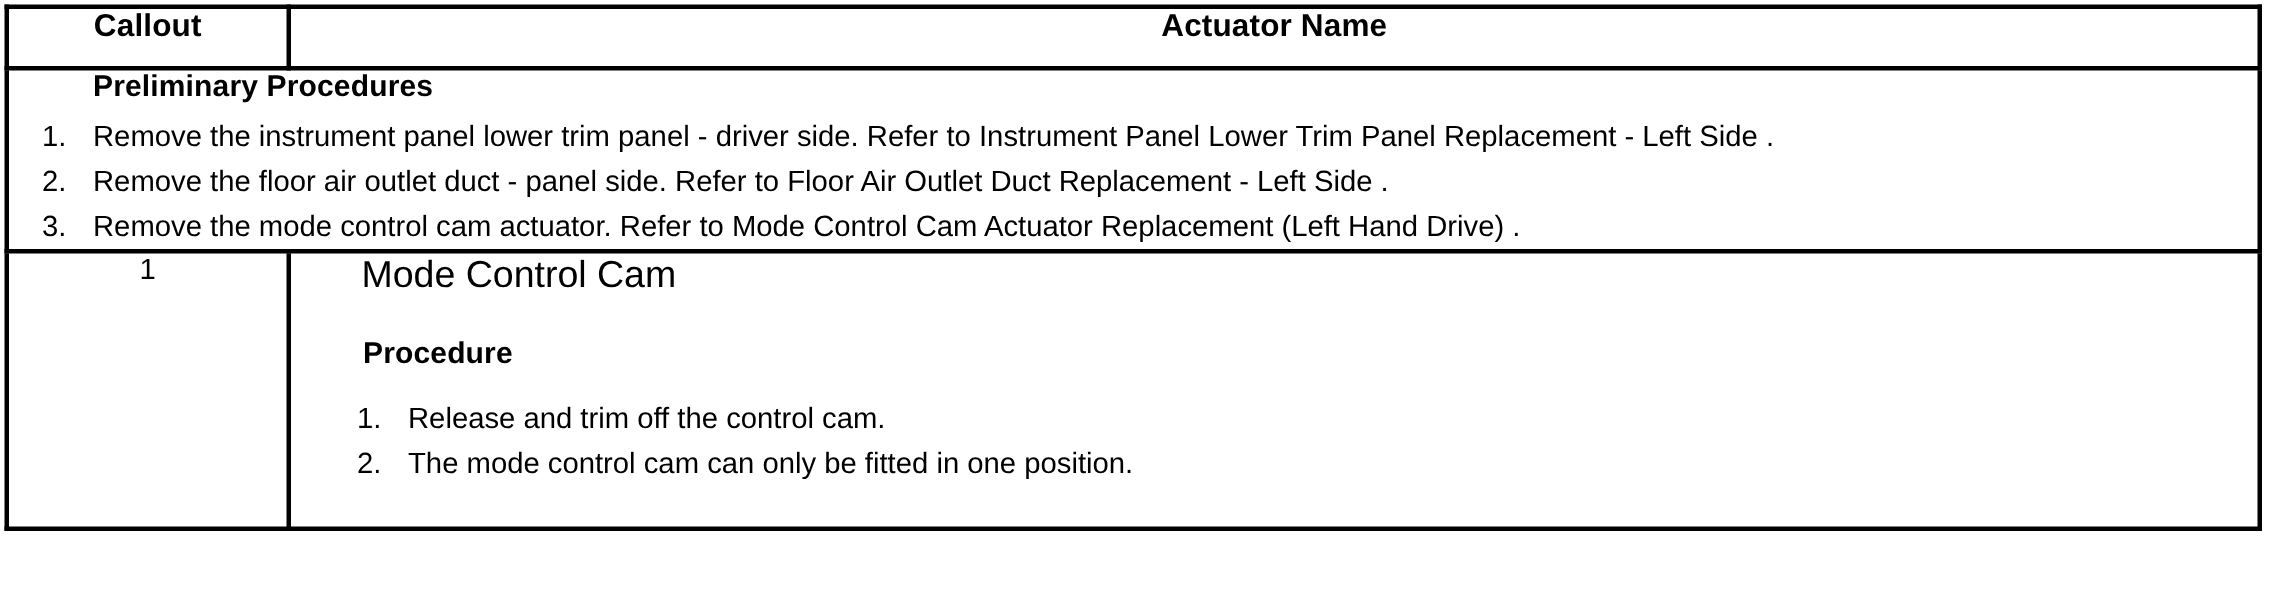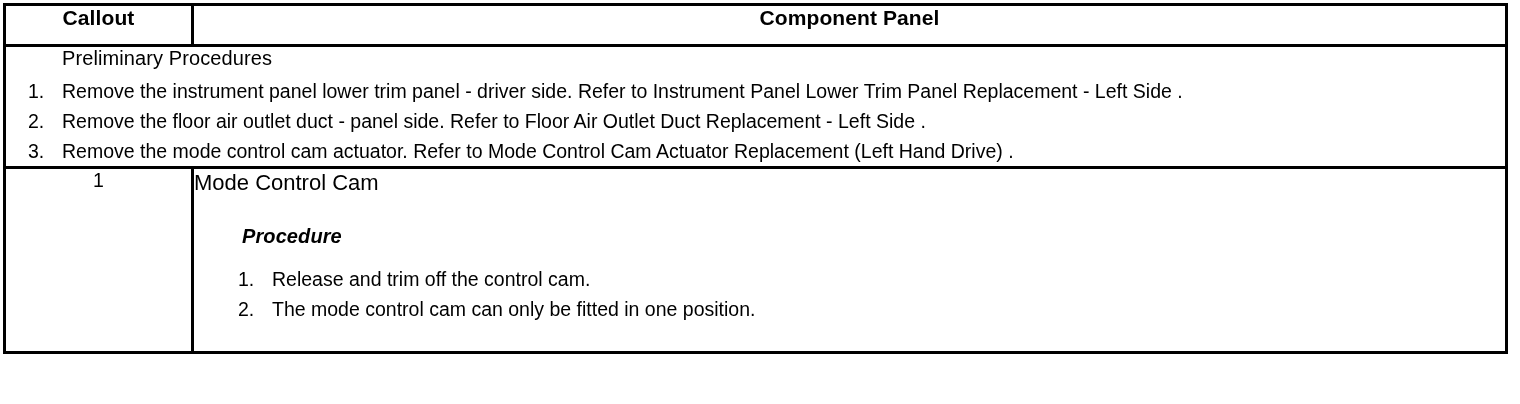--- a/index.html
+++ b/index.html
@@ -58,21 +58,21 @@
     vertical-align: middle;
     padding: 2px 4px 4px 4px;
   }
 
   
   .prelim-cell {
     padding: 14px 10px 10px 10px;
   }
   .prelim-title {
     font-size: 20px;
-    font-weight: normal;
+    font-weight: bold;
     margin: 0 0 6px 56px;
     letter-spacing: 0.1px;
   }
   ol.prelim-list {
     margin: 0;
     padding: 0;
     list-style: none;
     font-size: 19.5px;
     line-height: 30px;
   }
@@ -93,30 +93,30 @@
   .callout-num-cell {
     text-align: center;
     vertical-align: middle;
     font-size: 19.5px;
     height: 182px;
   }
   .callout-body-cell {
     padding: 10px 10px 8px 12px;
   }
   .comp-name {
-    font-size: 22px;
+    font-size: 25px;
     line-height: 28px;
     margin: 0 0 28px 0;
+    padding-left: 47px;
   }
   .proc-title {
     font-size: 20px;
     font-weight: bold;
     margin: 0 16px 16px 48px;
     letter-spacing: 0.1px;
-    font-style: italic;
   }
   ol.proc-list {
     margin: 0;
     padding: 0;
     list-style: none;
     font-size: 19.5px;
     line-height: 30px;
   }
   ol.proc-list > li {
     position: relative;
@@ -138,21 +138,21 @@
 
   <table class="proc-table">
     <colgroup>
       <col class="c-callout">
       <col class="c-name">
     </colgroup>
 
     <thead>
       <tr>
         <th class="hdr-cell">Callout</th>
-        <th class="hdr-cell">Component Panel</th>
+        <th class="hdr-cell">Actuator Name</th>
       </tr>
     </thead>
 
     <tbody>
 
       <tr>
         <td class="prelim-cell" colspan="2">
 
           <div class="prelim-title">Preliminary Procedures</div>
 

